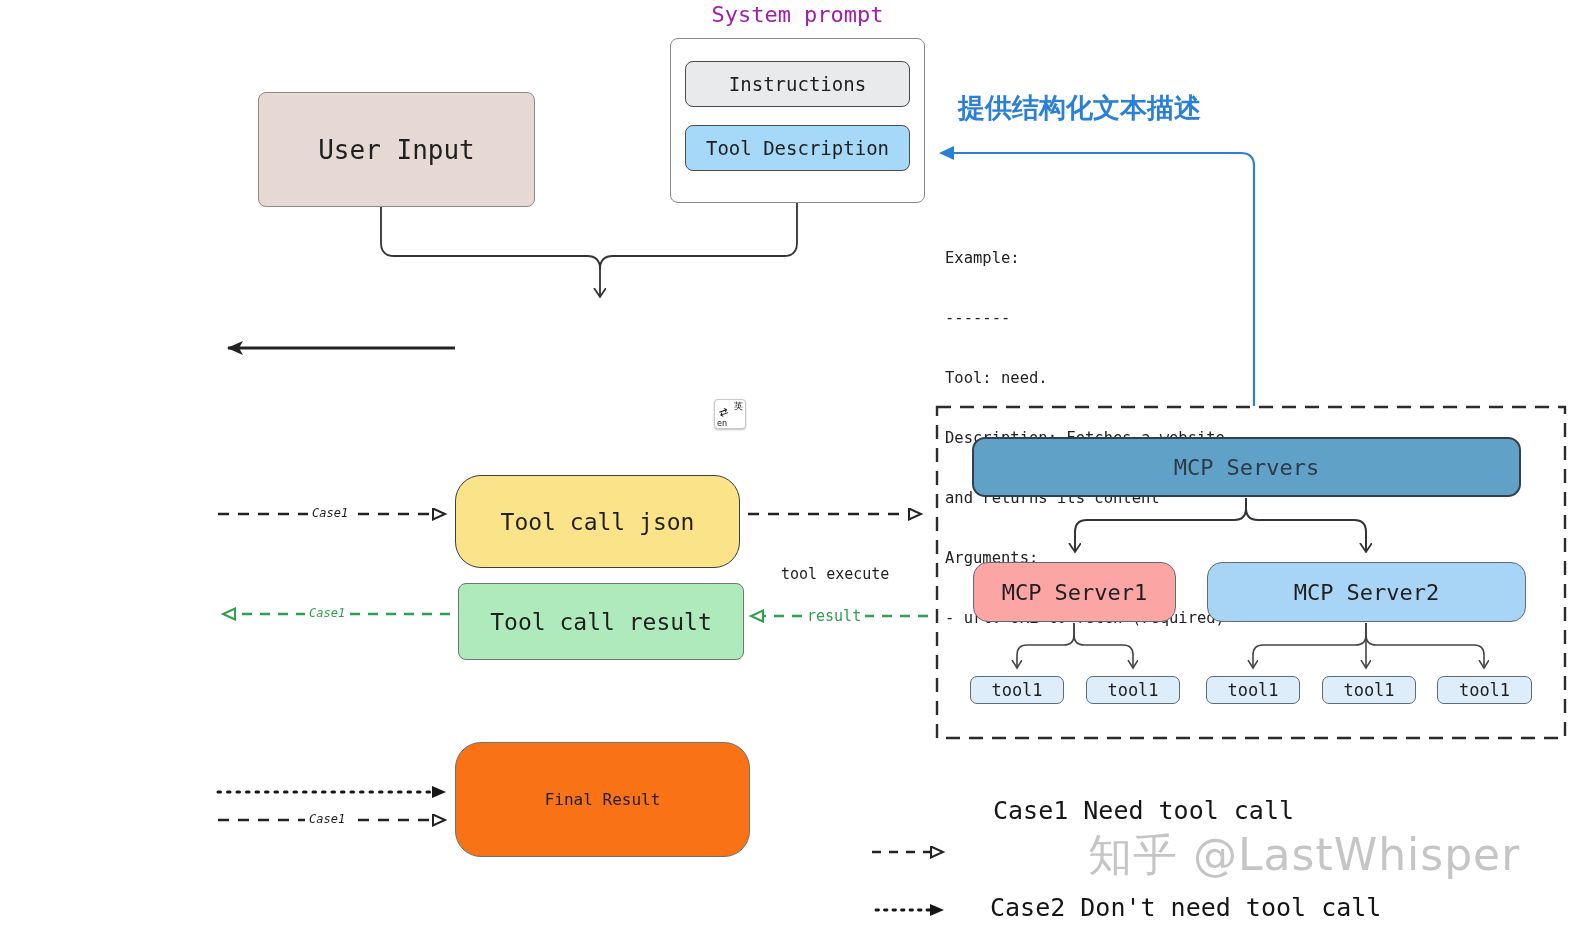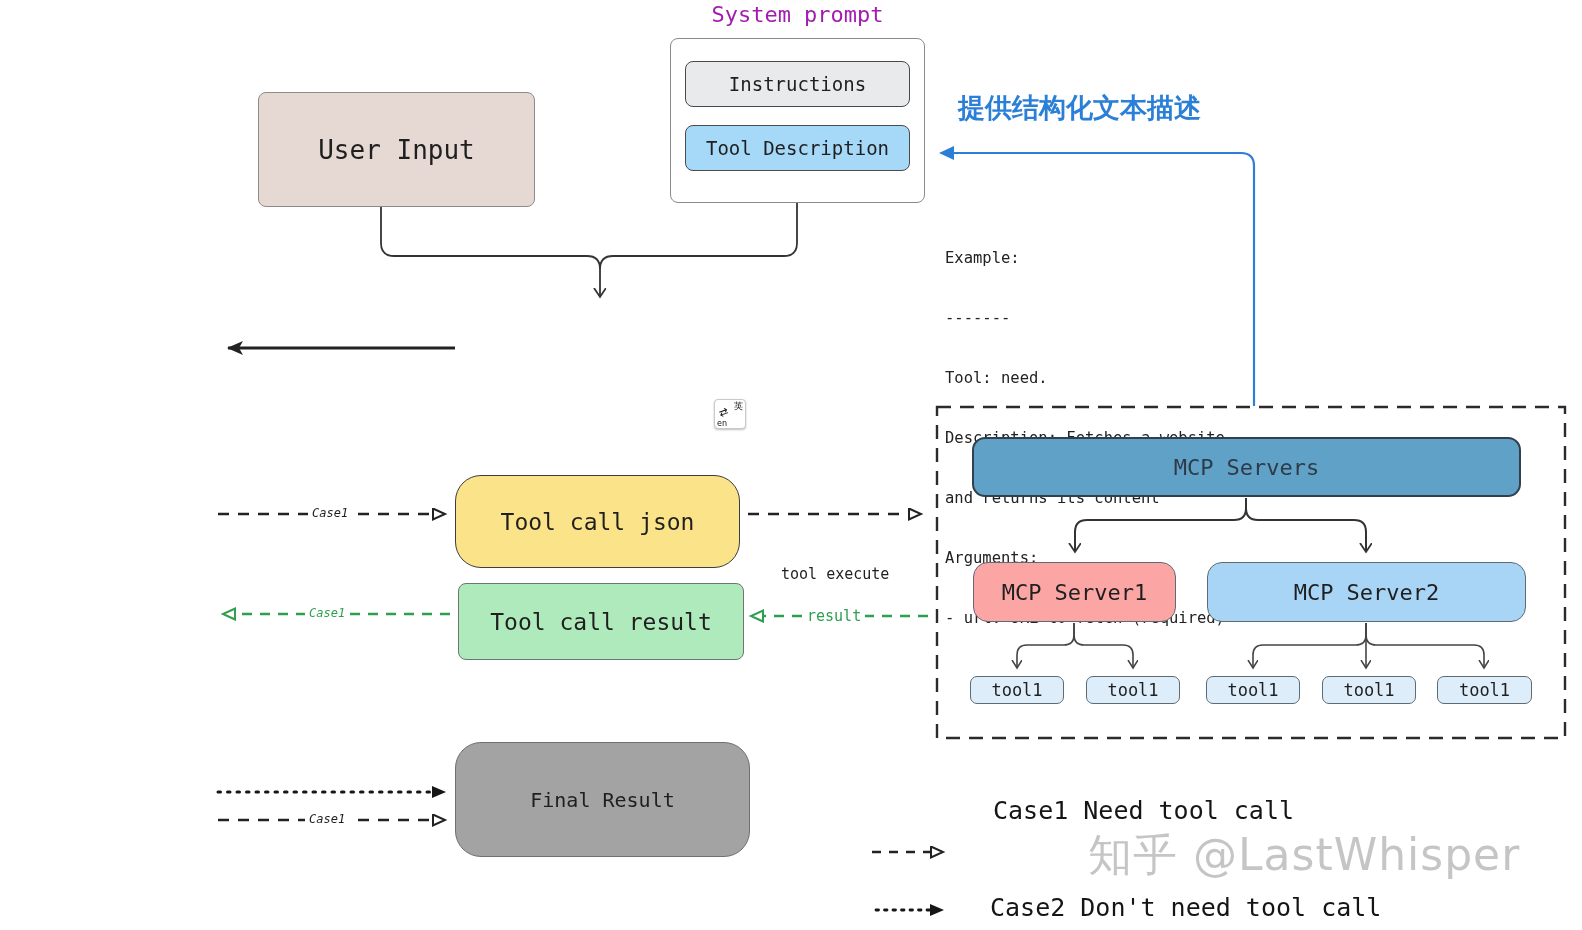--- a/index.html
+++ b/index.html
@@ -53,21 +53,21 @@
   </div>
 
   <div class="node" style="left:258px;top:92px;width:277px;height:115px;background:#e6d9d3;border:1.6px solid #8f8a86;font-size:26px;">User Input</div>
 
 
 
   <div class="node" style="left:455px;top:475px;width:285px;height:93px;background:#fbe38a;border:1.7px solid #3d3d3d;border-radius:26px;font-size:23px;">Tool call json</div>
 
   <div class="node" style="left:458px;top:583px;width:286px;height:77px;background:#aeeabb;border:1.6px solid #6f756f;font-size:23px;">Tool call result</div>
 
-  <div class="node" style="left:455px;top:742px;width:295px;height:115px;background:#a3a3a3;border:1.6px solid #72706e;border-radius:26px;font-size:20px;">Final Result</div>
+  <div class="node" style="left:455px;top:742px;width:295px;height:115px;background:#f97316;border:1.6px solid #72706e;border-radius:26px;font-size:16px;">Final Result</div>
 
   <div class="node" style="left:972px;top:437px;width:549px;height:60px;background:#60a1c8;border:2.5px solid #32404e;border-radius:13px;font-size:22px;color:#2e3b47;">MCP Servers</div>
 
   <div class="node" style="left:973px;top:562px;width:203px;height:60px;background:#fca5a5;border:1.6px solid #5f6b74;border-radius:15px;font-size:22px;">MCP Server1</div>
 
   <div class="node" style="left:1207px;top:562px;width:319px;height:60px;background:#a8d5f6;border:1.6px solid #5f6b74;border-radius:15px;font-size:22px;">MCP Server2</div>
 
   <div class="node" style="left:970px;top:676px;width:94px;height:28px;background:#ddedfa;border:1.4px solid #5f6b74;border-radius:7px;font-size:17px;">tool1</div>
   <div class="node" style="left:1086px;top:676px;width:94px;height:28px;background:#ddedfa;border:1.4px solid #5f6b74;border-radius:7px;font-size:17px;">tool1</div>
   <div class="node" style="left:1206px;top:676px;width:94px;height:28px;background:#ddedfa;border:1.4px solid #5f6b74;border-radius:7px;font-size:17px;">tool1</div>

